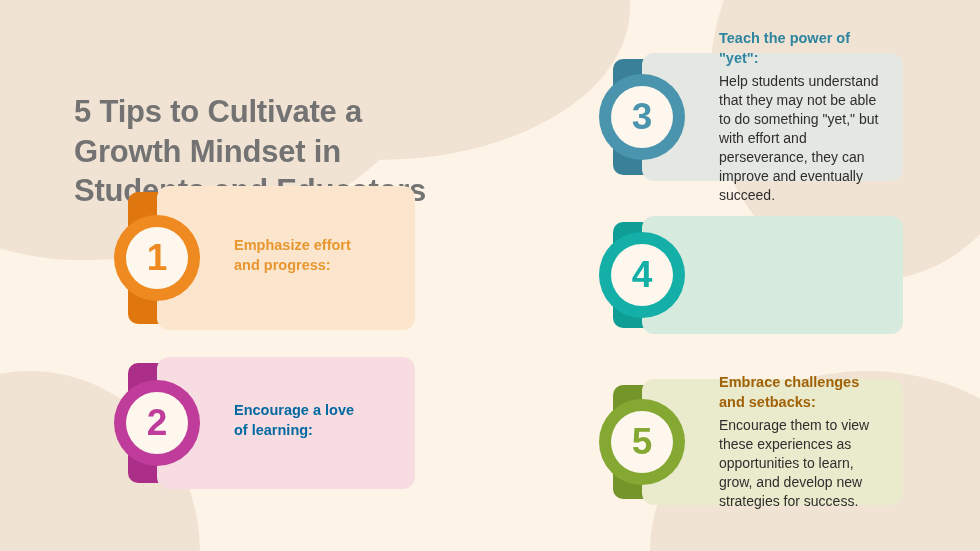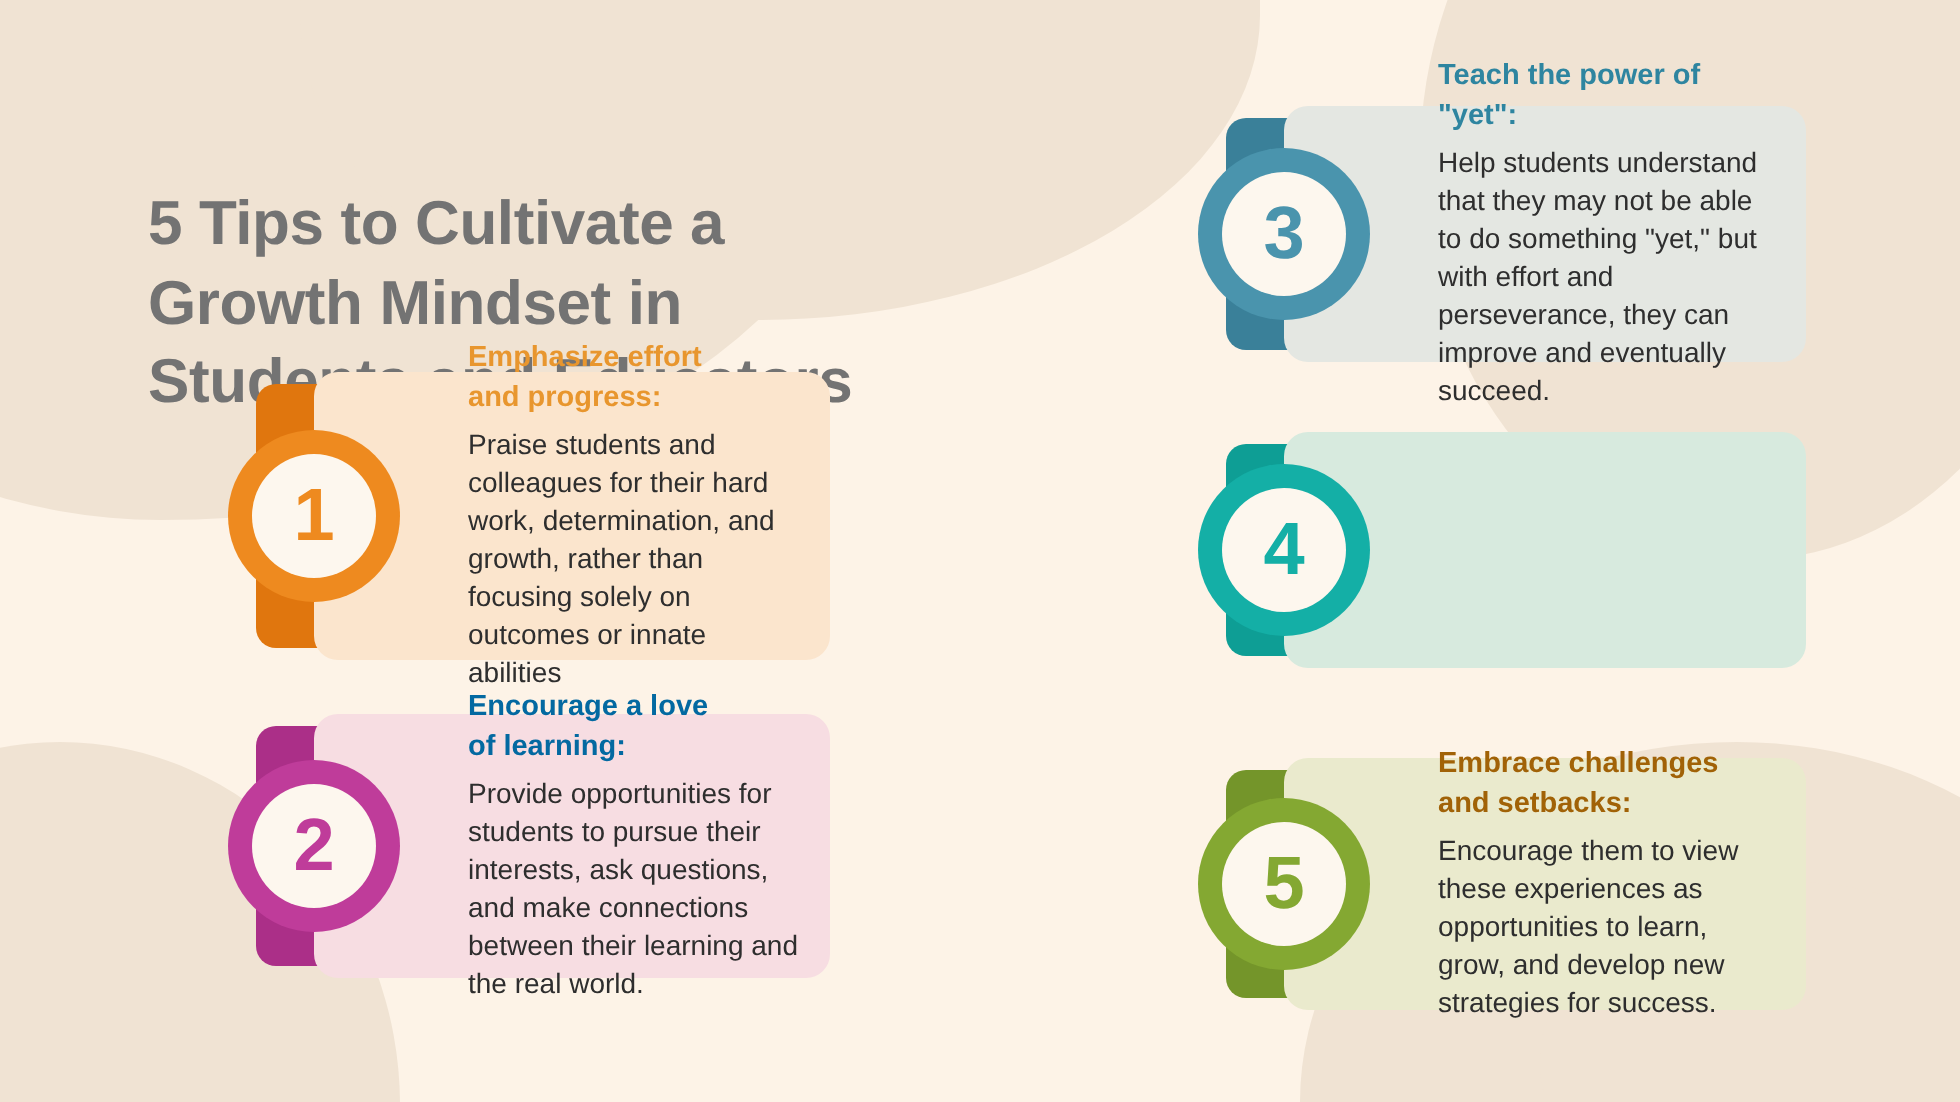--- a/index.html
+++ b/index.html
@@ -180,35 +180,33 @@
 
   <div class="card" id="card-1">
     <div class="card-tab" style="background: rgb(224, 118, 14);"></div>
     <div class="card-body" style="background: rgb(251, 229, 205);">
       <div class="card-badge" style="background: rgb(238, 138, 31);">
         <div class="card-badge-inner" style="background: rgb(253, 247, 238); color: rgb(238, 138, 31);">1</div>
       </div>
       <div class="card-content">
         <div class="card-heading" style="color: rgb(232, 150, 46);">Emphasize effort
 and progress:</div>
-        <div class="card-text">Praise students and colleagues for their hard work, determination, and growth, rather than focusing solely on outcomes or innate abilities</div>
       </div>
     </div>
   </div>
 
   <div class="card" id="card-2">
     <div class="card-tab" style="background: rgb(171, 47, 136);"></div>
     <div class="card-body" style="background: rgb(247, 221, 226);">
       <div class="card-badge" style="background: rgb(191, 60, 154);">
         <div class="card-badge-inner" style="background: rgb(253, 247, 238); color: rgb(191, 60, 154);">2</div>
       </div>
       <div class="card-content">
         <div class="card-heading" style="color: #0369a1;">Encourage a love
 of learning:</div>
-        <div class="card-text">Provide opportunities for students to pursue their interests, ask questions, and make connections between their learning and the real world.</div>
       </div>
     </div>
   </div>
 
   <div class="card" id="card-3">
     <div class="card-tab" style="background: rgb(58, 128, 153);"></div>
     <div class="card-body" style="background: rgb(228, 231, 226);">
       <div class="card-badge" style="background: rgb(74, 148, 173);">
         <div class="card-badge-inner" style="background: rgb(253, 247, 238); color: rgb(74, 148, 173);">3</div>
       </div>

